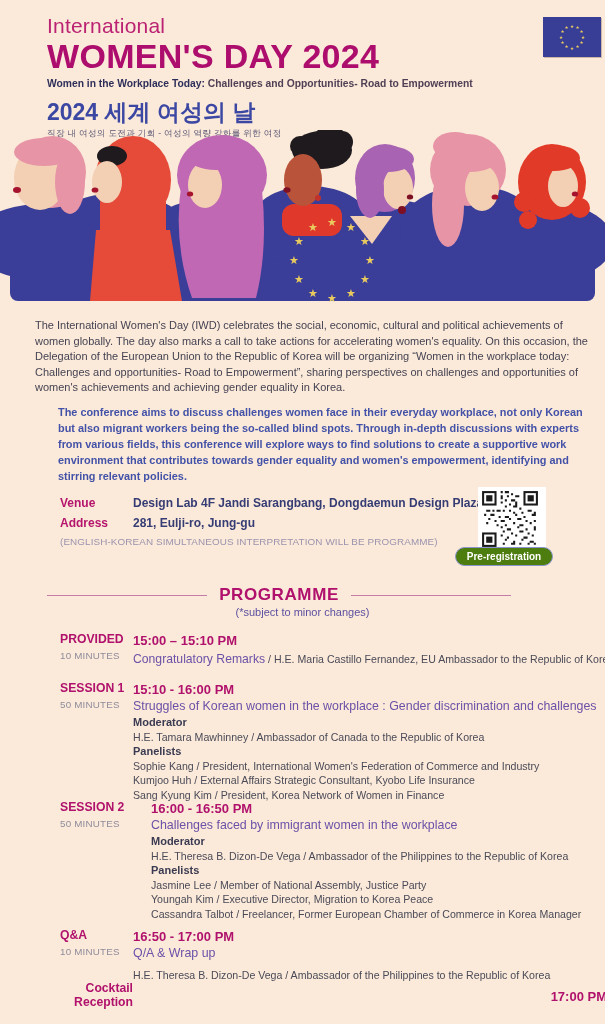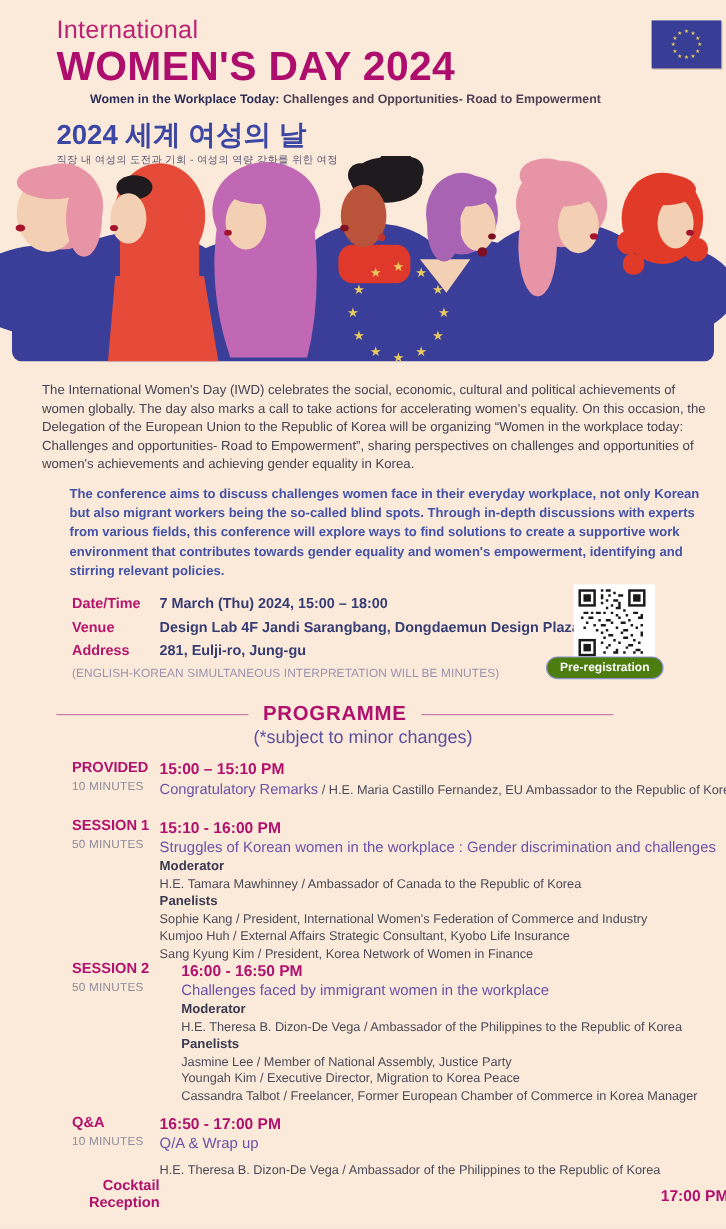--- a/index.html
+++ b/index.html
@@ -3,21 +3,21 @@
 <meta charset="utf-8">
 <style>
   html,body{margin:0;padding:0;}
   body{font-family:"Liberation Sans","DejaVu Sans",sans-serif;background:#e8e0d8;}
   .page{position:relative;width:605px;height:1024px;background:#fbead9;overflow:hidden;margin:0 auto;padding-left:12px;}
 
   
   .header{position:absolute;top:14px;left:47px;}
   .kicker{font-size:21px;color:#bb2273;font-weight:500;letter-spacing:.2px;line-height:24px;}
   .title{font-size:34px;color:#ad0e6d;font-weight:800;letter-spacing:.3px;line-height:36px;}
-  .tagline{margin-top:3px;font-size:10.3px;line-height:13px;margin-left:28px;}
+  .tagline{margin-top:3px;font-size:10.3px;line-height:13px;}
   .tagline .lead{font-weight:bold;color:#2e2e5a;}
   .tagline .rest{color:#514055;font-weight:600;}
   .ktitle{margin-top:9px;font-size:23px;font-weight:800;color:#3b47a3;line-height:26px;}
   .ksub{margin-top:3px;font-size:8.6px;color:#5a5675;letter-spacing:.3px;}
 
   .eu-flag{position:absolute;top:17px;right:16px;width:58px;height:40px;background:#383d96;box-shadow:1px 1px 0 #c9b7a8;}
 
   .illustration{position:absolute;top:130px;left:0;width:605px;height:173px;}
 
   
@@ -31,21 +31,21 @@
   .detail-value{color:#363c74;}
   .note{margin-top:3px;font-size:9.9px;color:#9b93ae;letter-spacing:.1px;white-space:nowrap;}
 
   .qr-box{position:absolute;top:487px;left:478px;width:64px;height:64px;background:#fff;padding:2px;}
   .prereg{position:absolute;top:547px;left:455px;width:96px;height:17px;background:#4d7c0f;border:1px solid #8a93cd;border-radius:10px;color:#fff;font-size:10px;font-weight:bold;display:flex;align-items:center;justify-content:center;cursor:pointer;}
 
   
   .prog-head{position:absolute;top:585px;left:0;width:558px;display:flex;align-items:center;justify-content:center;gap:12px;}
   .prog-line{flex:0 0 160px;height:1px;background:#c77ba8;}
   .prog-title-text{font-size:17px;font-weight:800;color:#b0116c;letter-spacing:.6px;}
-  .prog-sub{position:absolute;top:606px;left:0;width:605px;text-align:center;font-size:15px;color:#5b4fa0;}
+  .prog-sub{position:absolute;top:606px;left:0;width:605px;text-align:center;font-size:11px;color:#5b4fa0;}
 
   .prog-row{position:absolute;left:60px;right:10px;display:flex;}
   .prog-left{width:73px;flex-shrink:0;}
   .prog-label{font-weight:bold;color:#b0116c;font-size:12.2px;line-height:14px;}
   .prog-duration{color:#8f8c9c;font-size:9.8px;margin-top:4px;letter-spacing:.2px;}
   .prog-body{flex:1;}
   .prog-time{color:#b0116c;font-weight:bold;font-size:13px;line-height:17px;}
   .sess-title{color:#6b51a8;font-size:12.4px;line-height:17px;white-space:nowrap;}
   .subhead{font-weight:bold;color:#3a3a52;font-size:11px;line-height:14.5px;}
   .person{color:#4a4a58;font-size:10.6px;line-height:14.5px;white-space:nowrap;}
@@ -176,32 +176,28 @@
         <text x="299" y="115">★</text>
         <text x="313" y="101">★</text>
     </g>
   </svg>
 
   <div class="intro">The International Women's Day (IWD) celebrates the social, economic, cultural and political achievements of women globally. The day also marks a call to take actions for accelerating women's equality. On this occasion, the Delegation of the European Union to the Republic of Korea will be organizing “Women in the workplace today: Challenges and opportunities- Road to Empowerment”, sharing perspectives on challenges and opportunities of women's achievements and achieving gender equality in Korea.</div>
   <div class="highlight">The conference aims to discuss challenges women face in their everyday workplace, not only Korean but also migrant workers being the so-called blind spots. Through in-depth discussions with experts from various fields, this conference will explore ways to find solutions to create a supportive work environment that contributes towards gender equality and women's empowerment, identifying and stirring relevant policies.</div>
 
   <div class="details">
     <div class="detail-row">
-      <div class="detail-label">Date/Time</div>
-      <div class="detail-value">7 March (Thu) 2024, 15:00 – 18:00</div>
-    </div>
-    <div class="detail-row">
       <div class="detail-label">Venue</div>
       <div class="detail-value">Design Lab 4F  Jandi Sarangbang, Dongdaemun Design Plaza</div>
     </div>
     <div class="detail-row">
       <div class="detail-label">Address</div>
       <div class="detail-value">281, Eulji-ro, Jung-gu</div>
     </div>
-    <div class="note">(ENGLISH-KOREAN SIMULTANEOUS INTERPRETATION WILL BE MINUTES)</div>
+    <div class="note">(ENGLISH-KOREAN SIMULTANEOUS INTERPRETATION WILL BE PROGRAMME)</div>
   </div>
 
   <div class="qr-box">
     <svg width="60" height="60" viewBox="0 0 29 29">
       <rect width="29" height="29" fill="#fff"></rect>
       <g fill="#1a1a1a">
         <rect x="1" y="1" width="7" height="7"></rect>
           <rect x="21" y="1" width="7" height="7"></rect>
           <rect x="1" y="21" width="7" height="7"></rect>
       </g>

